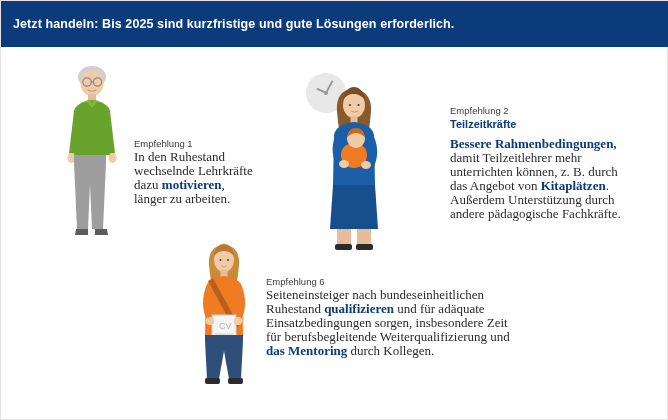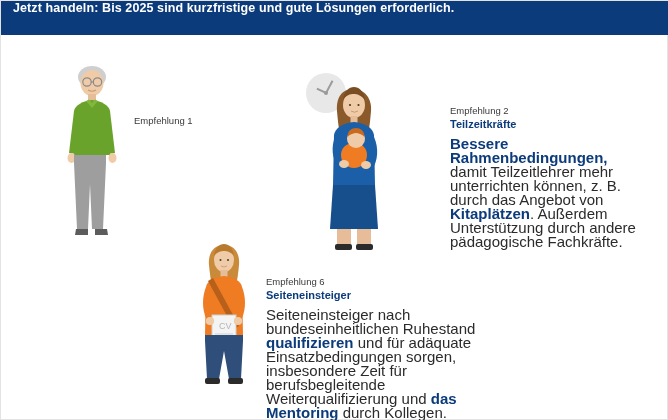--- a/index.html
+++ b/index.html
@@ -20,24 +20,24 @@
     background: #ffffff;
     box-sizing: border-box;
     border: 1px solid #e3e3e3;
   }
   
   .header-banner {
     position: absolute;
     left: 0;
     top: 0;
     width: 668px;
-    height: 34px;
+    height: 46px;
     background: #0b3b7a;
     display: flex;
-    align-items: flex-start;
+    align-items: center;
   }
   .header-title {
     color: #ffffff;
     font-size: 12.5px;
     font-weight: bold;
     padding-left: 12px;
     letter-spacing: 0.1px;
   }
   
   .rec {
@@ -49,30 +49,31 @@
     line-height: 13px;
   }
   .rec-title {
     font-size: 11px;
     color: #0b3b7a;
     font-weight: bold;
     line-height: 15px;
     margin-bottom: 5px;
   }
   .rec-body {
-    font-size: 15px;
+    font-size: 13px;
     color: #2b2b2b;
     line-height: 14px;
+    font-family: Liberation Serif, serif;
   }
   .rec-body b {
     color: #0b3b7a;
     font-weight: bold;
   }
   
-  #rec1 { left: 133px; top: 113px; width: 120px; }
+  #rec1 { left: 133px; top: 136px; width: 120px; }
   #rec2 { left: 415px; top: 103px; width: 186px; margin-left: 34px; }
   #rec3 { left: 265px; top: 274px; width: 250px; }
 
   
   .figure {
     position: absolute;
   }
   
   #fig1 { left: 56px; top: 60px; width: 70px; height: 180px; }
   
@@ -152,20 +153,21 @@
     <ellipse cx="55.5" cy="97" rx="4" ry="5" fill="#f0cba7"></ellipse>
 
     <path d="M17 94 l0 8 l3 66 l11 0 l2 -45 l2 45 l11 0 l3 -66 l0 -8 z" fill="#9e9e9e"></path>
 
     <path d="M19 168 l12 0 l0 6 l-13 0 z" fill="#5c5c5c"></path>
     <path d="M38 168 l12 0 l1 6 l-13 0 z" fill="#5c5c5c"></path>
   </svg>
 
   <div class="rec" id="rec1">
     <div class="rec-label">Empfehlung 1</div>
+    <div class="rec-body"><span>In den Ruhestand wechselnde Lehrkräfte dazu </span><b>motivieren</b><span>, länger zu arbeiten.</span></div>
   </div>
 
   <div class="clock">
     <div class="hand-m"></div>
     <div class="hand-h"></div>
     <div class="pin"></div>
   </div>
 
   <svg class="figure" id="fig2" viewBox="0 0 86 170" width="86" height="170">
 
@@ -241,17 +243,16 @@
     <ellipse cx="52" cy="80" rx="4.2" ry="4" fill="#f0cba7"></ellipse>
 
     <path d="M19 94 l0 6 l2 38 l12 0 l5 -28 l5 28 l12 0 l2 -38 l0 -6 z" fill="#2f4f7a"></path>
 
     <rect x="19" y="137" width="15" height="6" rx="2" fill="#2b2b2b"></rect>
     <rect x="42" y="137" width="15" height="6" rx="2" fill="#2b2b2b"></rect>
   </svg>
 
   <div class="rec" id="rec3">
     <div class="rec-label">Empfehlung 6</div>
-    <div class="rec-title">Seiteneinsteiger</div>
     <div class="rec-body"><span>Seiteneinsteiger nach bundeseinheitlichen Ruhestand </span><b>qualifizieren</b><span> und für adäquate Einsatzbedingungen sorgen, insbesondere Zeit für berufsbegleitende Weiterqualifizierung und </span><b>das Mentoring</b><span> durch Kollegen.</span></div>
   </div>
 
 </div>
 
 </body></html>

